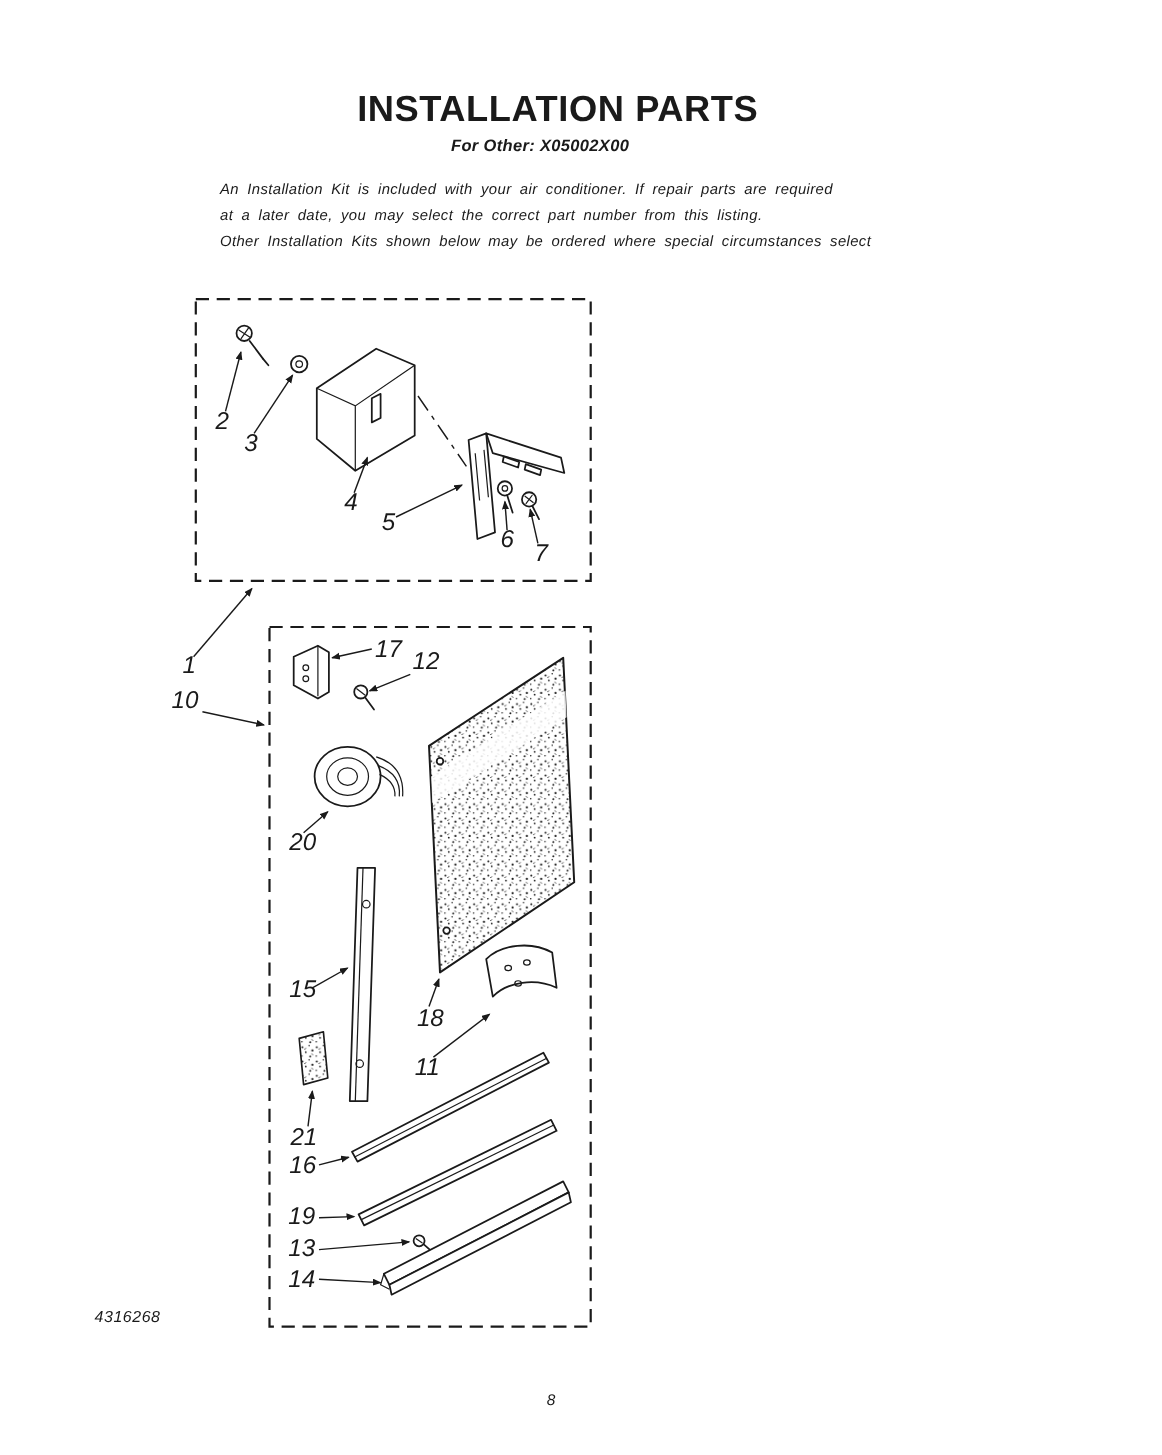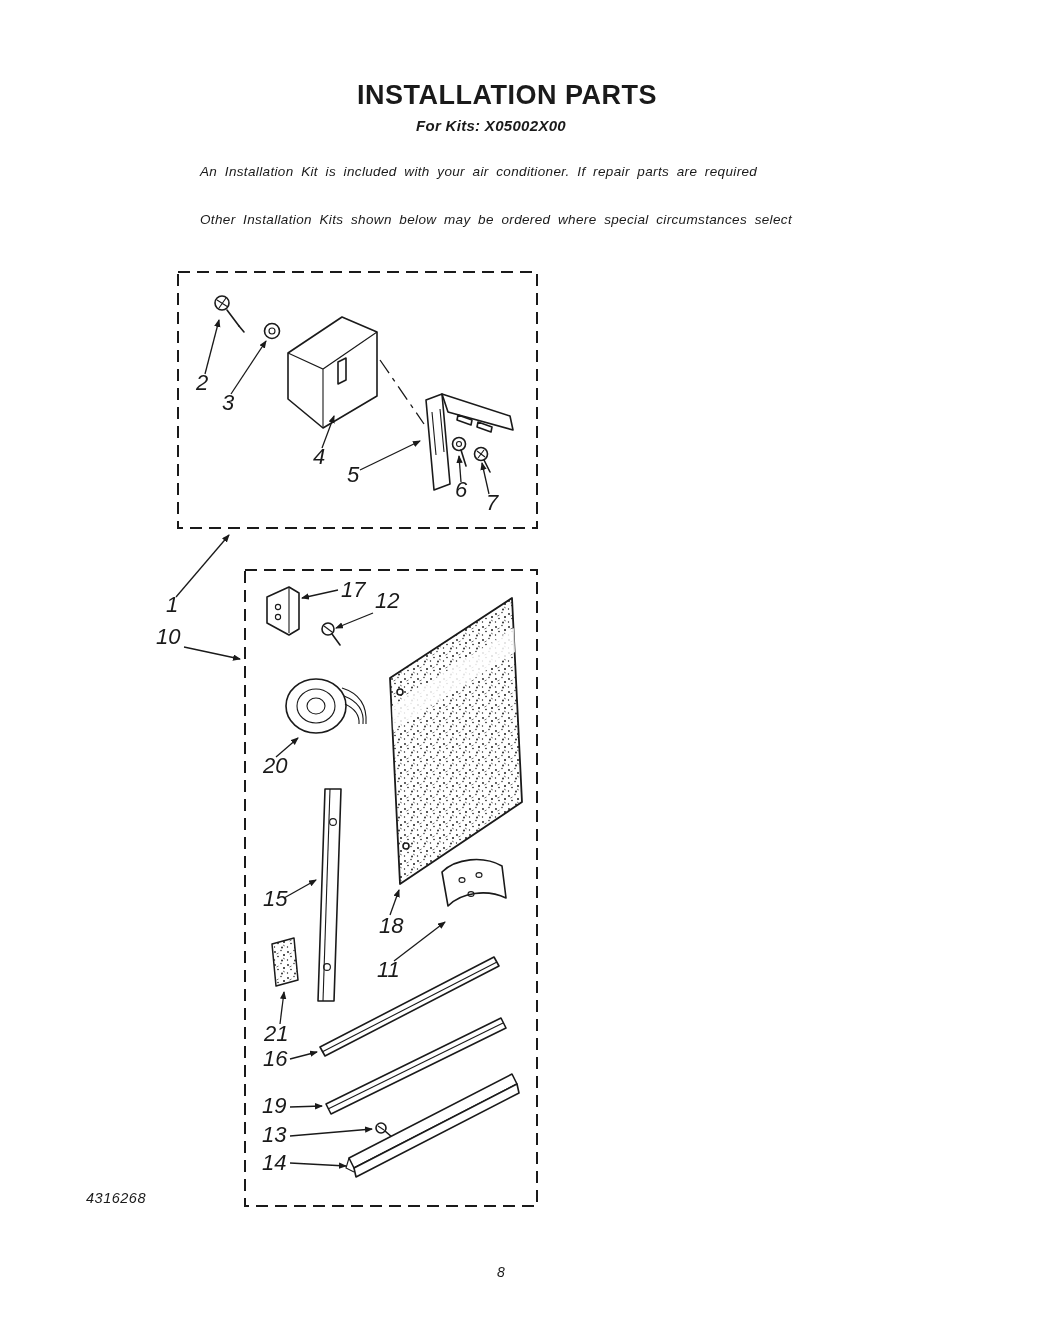--- a/index.html
+++ b/index.html
@@ -9,21 +9,21 @@
     background:#ffffff;
     font-family:"Liberation Sans",sans-serif;
     color:#1a1a1a;
     overflow:hidden;
   }
   .header{
     position:absolute;top:80px;left:0;width:982px;
     text-align:center;
   }
   .page-title{
-    font-size:27px;font-weight:700;letter-spacing:.5px;
+    font-size:33px;font-weight:700;letter-spacing:.5px;
     font-family:"Liberation Sans",sans-serif;
     padding-left:32px;
   }
   .model-line{
     margin-top:6px;
     font-size:15px;font-weight:700;font-style:italic;
     letter-spacing:.3px;
   }
   .intro{
     position:absolute;left:200px;width:612px;
@@ -52,25 +52,26 @@
     font-style:italic;font-size:22px;fill:#1a1a1a;
   }
 </style>
 </head>
 <body>
 
 <div class="page">
 
   <div class="header">
     <div class="page-title">INSTALLATION PARTS</div>
-    <div class="model-line">For Kits: X05002X00</div>
+    <div class="model-line">For Other: X05002X00</div>
   </div>
 
   <div class="intro intro-1">
     <div>An Installation Kit is included with your air conditioner. If repair parts are required</div>
+    <div>at a later date, you may select the correct part number from this listing.</div>
   </div>
 
   <div class="intro intro-2">
     <div>Other Installation Kits shown below may be ordered where special circumstances select</div>
   </div>
 
   <svg class="diagram" width="1056" height="1323" viewBox="0 0 1056 1323">
     <defs>
       <marker id="arr" markerWidth="9" markerHeight="8" refX="7" refY="3.2" orient="auto" markerUnits="userSpaceOnUse">
         <path d="M0,0 L8,3.2 L0,6.4 Z" fill="#1a1a1a"></path>

